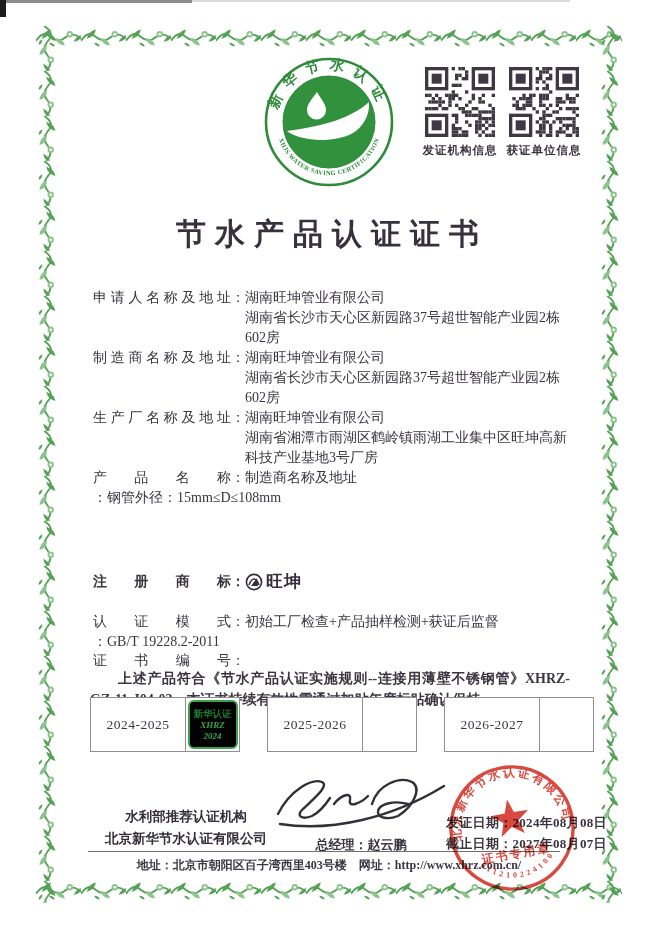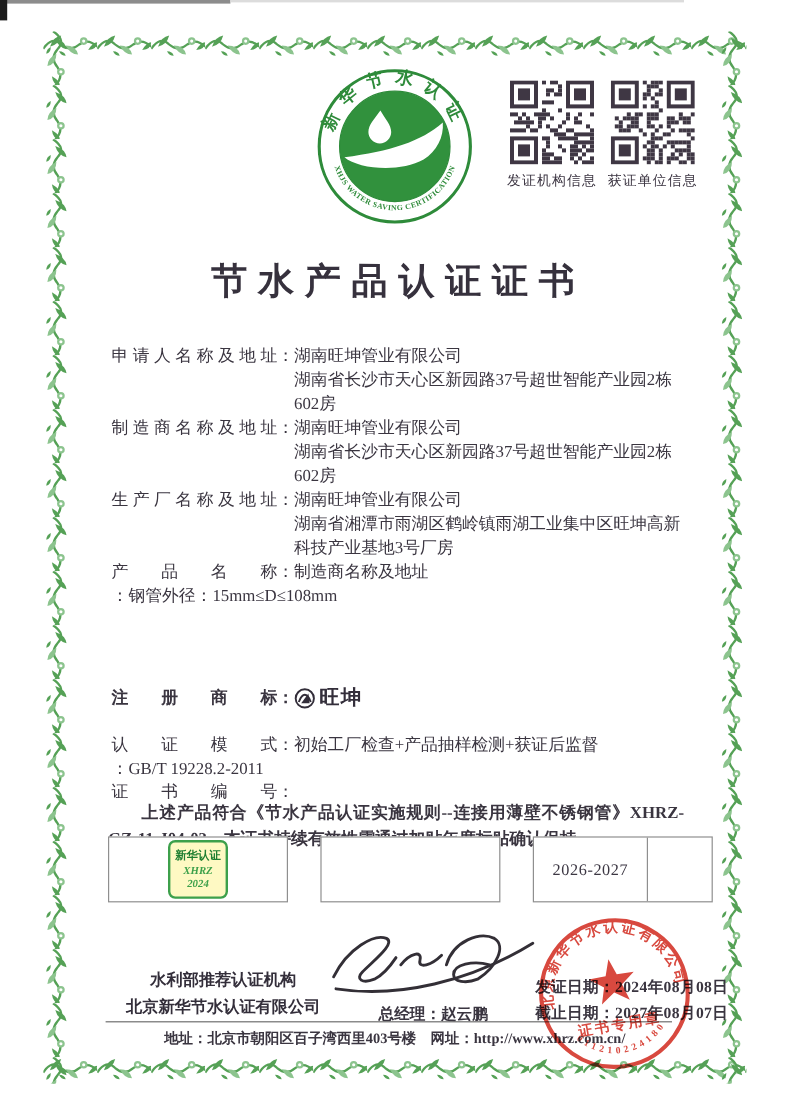--- a/index.html
+++ b/index.html
@@ -13,21 +13,21 @@
   .vine{position:absolute;overflow:hidden;}
   .vine-top{left:36px;top:26px;width:586px;height:24px;}
   .vine-bottom{left:36px;top:879px;width:586px;height:24px;}
   .vine-left{left:35px;top:26px;width:24px;height:877px;}
   .vine-right{left:598px;top:26px;width:24px;height:877px;}
   
   .logo{position:absolute;left:263px;top:56px;width:132px;height:132px;}
   .qr{position:absolute;width:70px;height:70px;}
   .qr1{left:425px;top:67px;} .qr2{left:509px;top:67px;}
   .qr-label{position:absolute;top:143px;width:86px;text-align:center;
-            font-size:11.5px;font-weight:400;letter-spacing:1px;color:#3a3340;}
+            font-size:11.5px;font-weight:700;letter-spacing:1px;color:#3a3340;}
   .qr-label1{left:417px;} .qr-label2{left:501px;}
   .title{position:absolute;left:0;top:214px;width:655px;text-align:center;
          font-size:30px;font-weight:700;letter-spacing:9px;text-indent:9px;color:#36313d;}
   
   .fields{position:absolute;left:93px;top:288px;width:474px;}
   .certrows{position:absolute;left:93px;top:612px;width:474px;}
   .field-row{display:flex;align-items:flex-start;font-size:14px;line-height:20px;font-weight:400;}
   .certrows .field-row{line-height:19.5px;}
   .flabel{display:inline-block;width:138px;text-align:justify;text-align-last:justify;white-space:nowrap;}
   .fcolon{width:14px;}
@@ -40,21 +40,21 @@
   .tm-name{font-size:17px;font-weight:800;letter-spacing:1px;color:#332e3a;}
   
   .statement{position:absolute;left:90px;top:668px;width:480px;font-size:14px;font-weight:700;
              line-height:21px;text-align:justify;text-indent:2em;}
   
   .year-box{position:absolute;top:697px;width:148px;height:53px;border:1px solid #8f8f8f;
             display:flex;background:#fff;}
   .year-cell{width:94px;border-right:1px solid #8f8f8f;display:flex;align-items:center;
              justify-content:center;font-size:13.5px;letter-spacing:.5px;color:#3c3743;}
   .sticker-cell{flex:1;display:flex;align-items:center;justify-content:center;}
-  .sticker{width:46px;height:45px;border:2px solid #3da04b;border-radius:6px;background:#fef9c3;
+  .sticker{width:46px;height:45px;border:2px solid #3da04b;border-radius:6px;background:#000000;
            display:flex;flex-direction:column;align-items:center;justify-content:center;}
   .sticker .s1{font-size:9.5px;font-weight:700;color:#1f7f31;letter-spacing:0;line-height:12px;}
   .sticker .s2{font-size:9px;font-weight:700;font-style:italic;color:#3da04b;line-height:11px;}
   .sticker .s3{font-size:9px;font-weight:700;font-style:italic;color:#3da04b;line-height:11px;}
   
   .authority{position:absolute;left:96px;top:806px;width:180px;text-align:center;
              font-size:13.5px;font-weight:700;line-height:22px;color:#332e3a;}
   .signature{position:absolute;left:272px;top:770px;width:180px;height:64px;}
   .signer{position:absolute;left:286px;top:836px;width:150px;text-align:center;
           font-size:13px;font-weight:700;}
@@ -521,30 +521,32 @@
   <div class="field-row">
     <span class="flabel">证书编号</span>
     <span class="fcolon">：</span>
   </div>
 </div>
 
   <div class="statement">上述产品符合《节水产品认证实施规则--连接用薄壁不锈钢管》XHRZ-GZ-11-J04-03。本证书持续有效性需通过加贴年度标贴确认保持。</div>
 
   <div id="yearboxes">
   <div class="year-box" style="left: 90px;">
+    <div class="year-cell">2024-2025</div>
     <div class="sticker-cell">
   <div class="sticker">
     <div class="s1">新华认证</div>
     <div class="s2">XHRZ</div>
     <div class="s3">2024</div>
   </div>
 </div>
   </div>
 
   <div class="year-box" style="left: 267px;">
+    <div class="year-cell">2025-2026</div>
     <div class="sticker-cell"></div>
   </div>
 
   <div class="year-box" style="left: 444px;">
     <div class="year-cell">2026-2027</div>
     <div class="sticker-cell"></div>
   </div>
 </div>
 
   <div class="authority">

